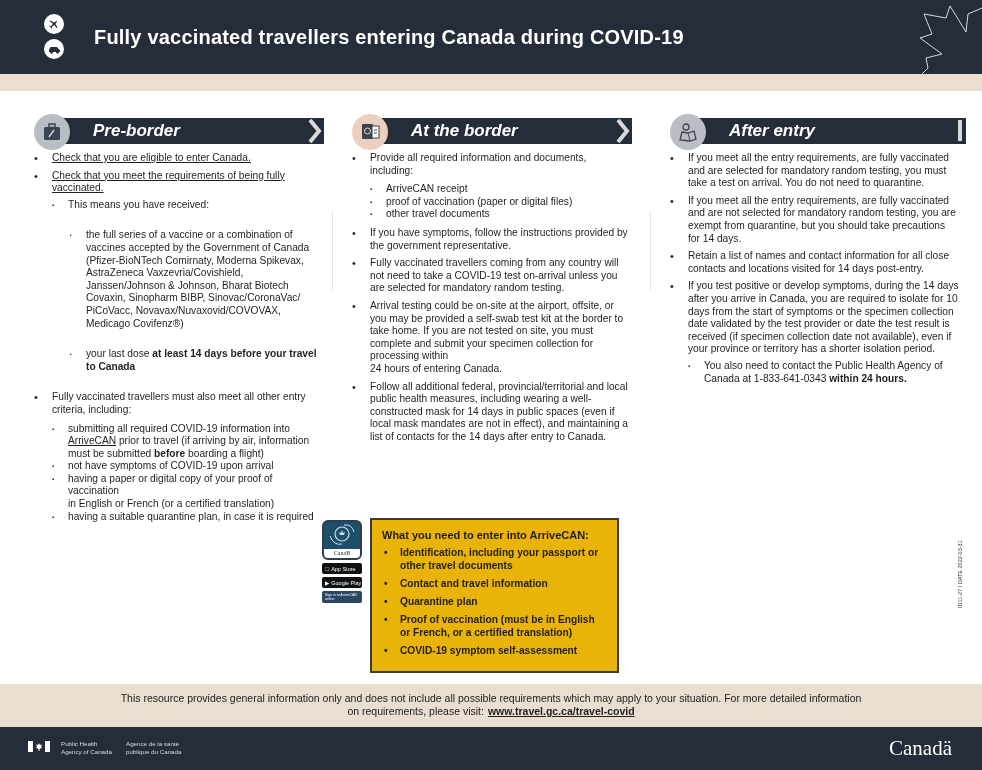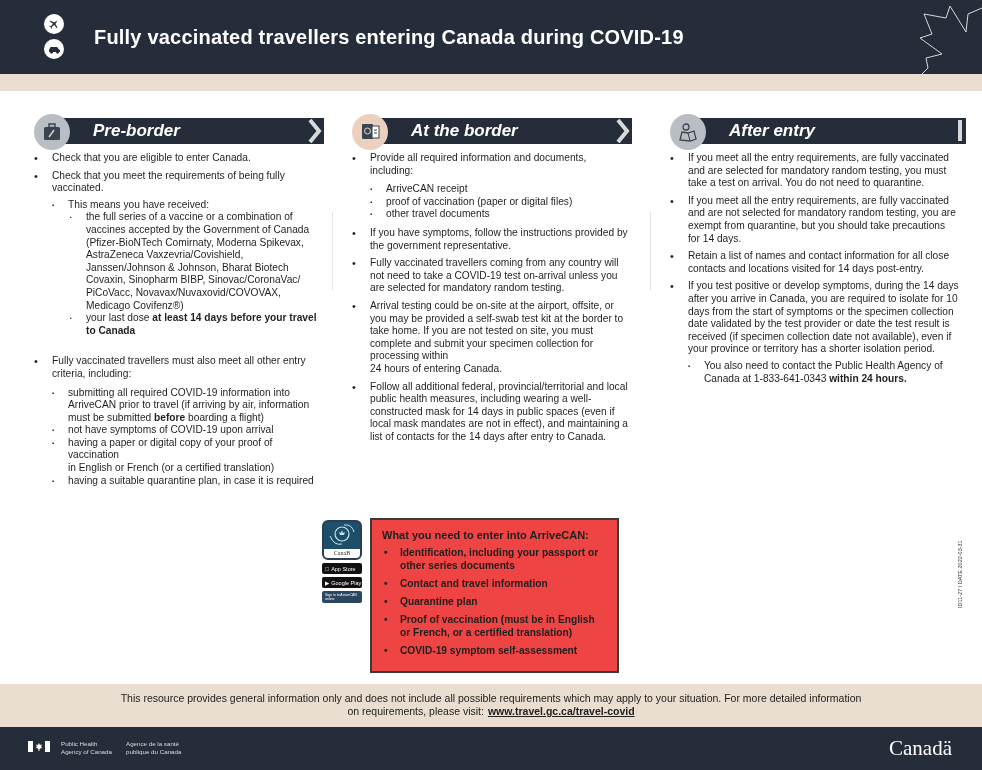--- a/index.html
+++ b/index.html
@@ -25,33 +25,33 @@
   .sec-title { position: absolute; left: 59px; top: 4px; color: #ffffff; font-size: 17px; font-weight: bold; z-index: 2; }
   .sec-chevron { position: absolute; right: 2px; top: 2px; z-index: 2; }
   .sec-endbar { position: absolute; right: 4px; top: 3px; width: 4px; height: 21px; background: #d9d9d9; z-index: 2; }
 
   ul { list-style: none; }
   .lvl1 > li { position: relative; padding-left: 18px; font-size: 10.2px; line-height: 12.6px; margin-top: 5px; }
   .lvl1 > li::before { content: "•"; position: absolute; left: 0; top: 0; font-size: 11px; }
   .lvl2 { margin-top: 4px; margin-bottom: 2px; }
   .lvl2 > li { position: relative; padding-left: 16px; font-size: 10.2px; line-height: 12.6px; }
   .lvl2 > li::before { content: "▪"; position: absolute; left: 0; top: 0; font-size: 6px; }
-  .lvl3 > li { position: relative; padding-left: 18px; font-size: 10.2px; line-height: 12.6px; }
+  .lvl3 > li { position: relative; padding-left: 18px; font-size: 10.2px; line-height: 12.6px; margin-top: 18px; }
   .lvl3 > li::before { content: "▪"; position: absolute; left: 2px; top: 0; font-size: 5px; }
-  .u { }
+  .u { text-decoration: underline; }
   b { font-weight: bold; }
   .divider { position: absolute; width: 1px; background: #e3e3e3; }
 
   .app-icons { position: absolute; left: 322px; top: 520px; width: 42px; }
   .app-logo { width: 40px; height: 40px; border-radius: 6px; background: #1d4f6b; border: 2px solid #2c3e50; position: relative; overflow: hidden; }
   .app-logo .label { position: absolute; bottom: 0; left: 0; right: 0; height: 9px; background: #ffffff; color: #333; font-size: 6px; text-align: center; line-height: 9px; font-family: "Liberation Serif", serif; }
   .store-badge { width: 40px; height: 11px; background: #111; color: #fff; font-size: 5.5px; margin-top: 3px; border-radius: 2px; display: flex; align-items: center; padding-left: 3px; gap: 2px; }
   .store-badge.signin { background: #2b4660; height: 12px; }
 
-  .arrivecan-box { position: absolute; left: 370px; top: 518px; width: 249px; height: 155px; background: #ef4444; border: 2px solid #3a3a3a; padding: 9px 10px; }
+  .arrivecan-box { position: absolute; left: 370px; top: 518px; width: 249px; height: 155px; background: #eab308; border: 2px solid #3a3a3a; padding: 9px 10px; }
   .box-title { font-size: 11px; font-weight: bold; margin-bottom: 3px; }
   .box-list > li { position: relative; padding-left: 18px; font-size: 10.2px; font-weight: bold; line-height: 13px; margin-top: 5px; }
   .box-list > li::before { content: "•"; position: absolute; left: 2px; top: 0; }
 
   .doc-id { position: absolute; left: 957px; top: 608px; transform: rotate(-90deg); transform-origin: left top; font-size: 5.5px; color: #333; white-space: nowrap; }
 
   .footer-note { position: absolute; left: 0; top: 684px; width: 982px; height: 43px; background: #e9ded0; text-align: center; padding-top: 8px; font-size: 10.5px; line-height: 13px; color: #222; }
   .footer-note .link { font-weight: bold; text-decoration: underline; margin-left: 4px; }
 
   .footer { position: absolute; left: 0; top: 727px; width: 982px; height: 43px; background: #252d3a; }
@@ -211,21 +211,21 @@
       <span>Google Play</span>
     </div>
   <div class="store-badge signin">
       <span style="font-size:3.5px">Sign in to ArriveCAN online</span>
     </div>
 </div>
 
 <div class="arrivecan-box">
   <div class="box-title">What you need to enter into ArriveCAN:</div>
   <ul class="box-list">
-    <li>Identification, including your passport or other series documents</li>
+    <li>Identification, including your passport or other travel documents</li>
     <li>Contact and travel information</li>
     <li>Quarantine plan</li>
     <li>Proof of vaccination (must be in English or French, or a certified translation)</li>
     <li>COVID-19 symptom self-assessment</li>
   </ul>
 </div>
 
 <div class="doc-id">ID11-27 / DATE 2022-03-31</div>
 
 <div class="footer-note">

